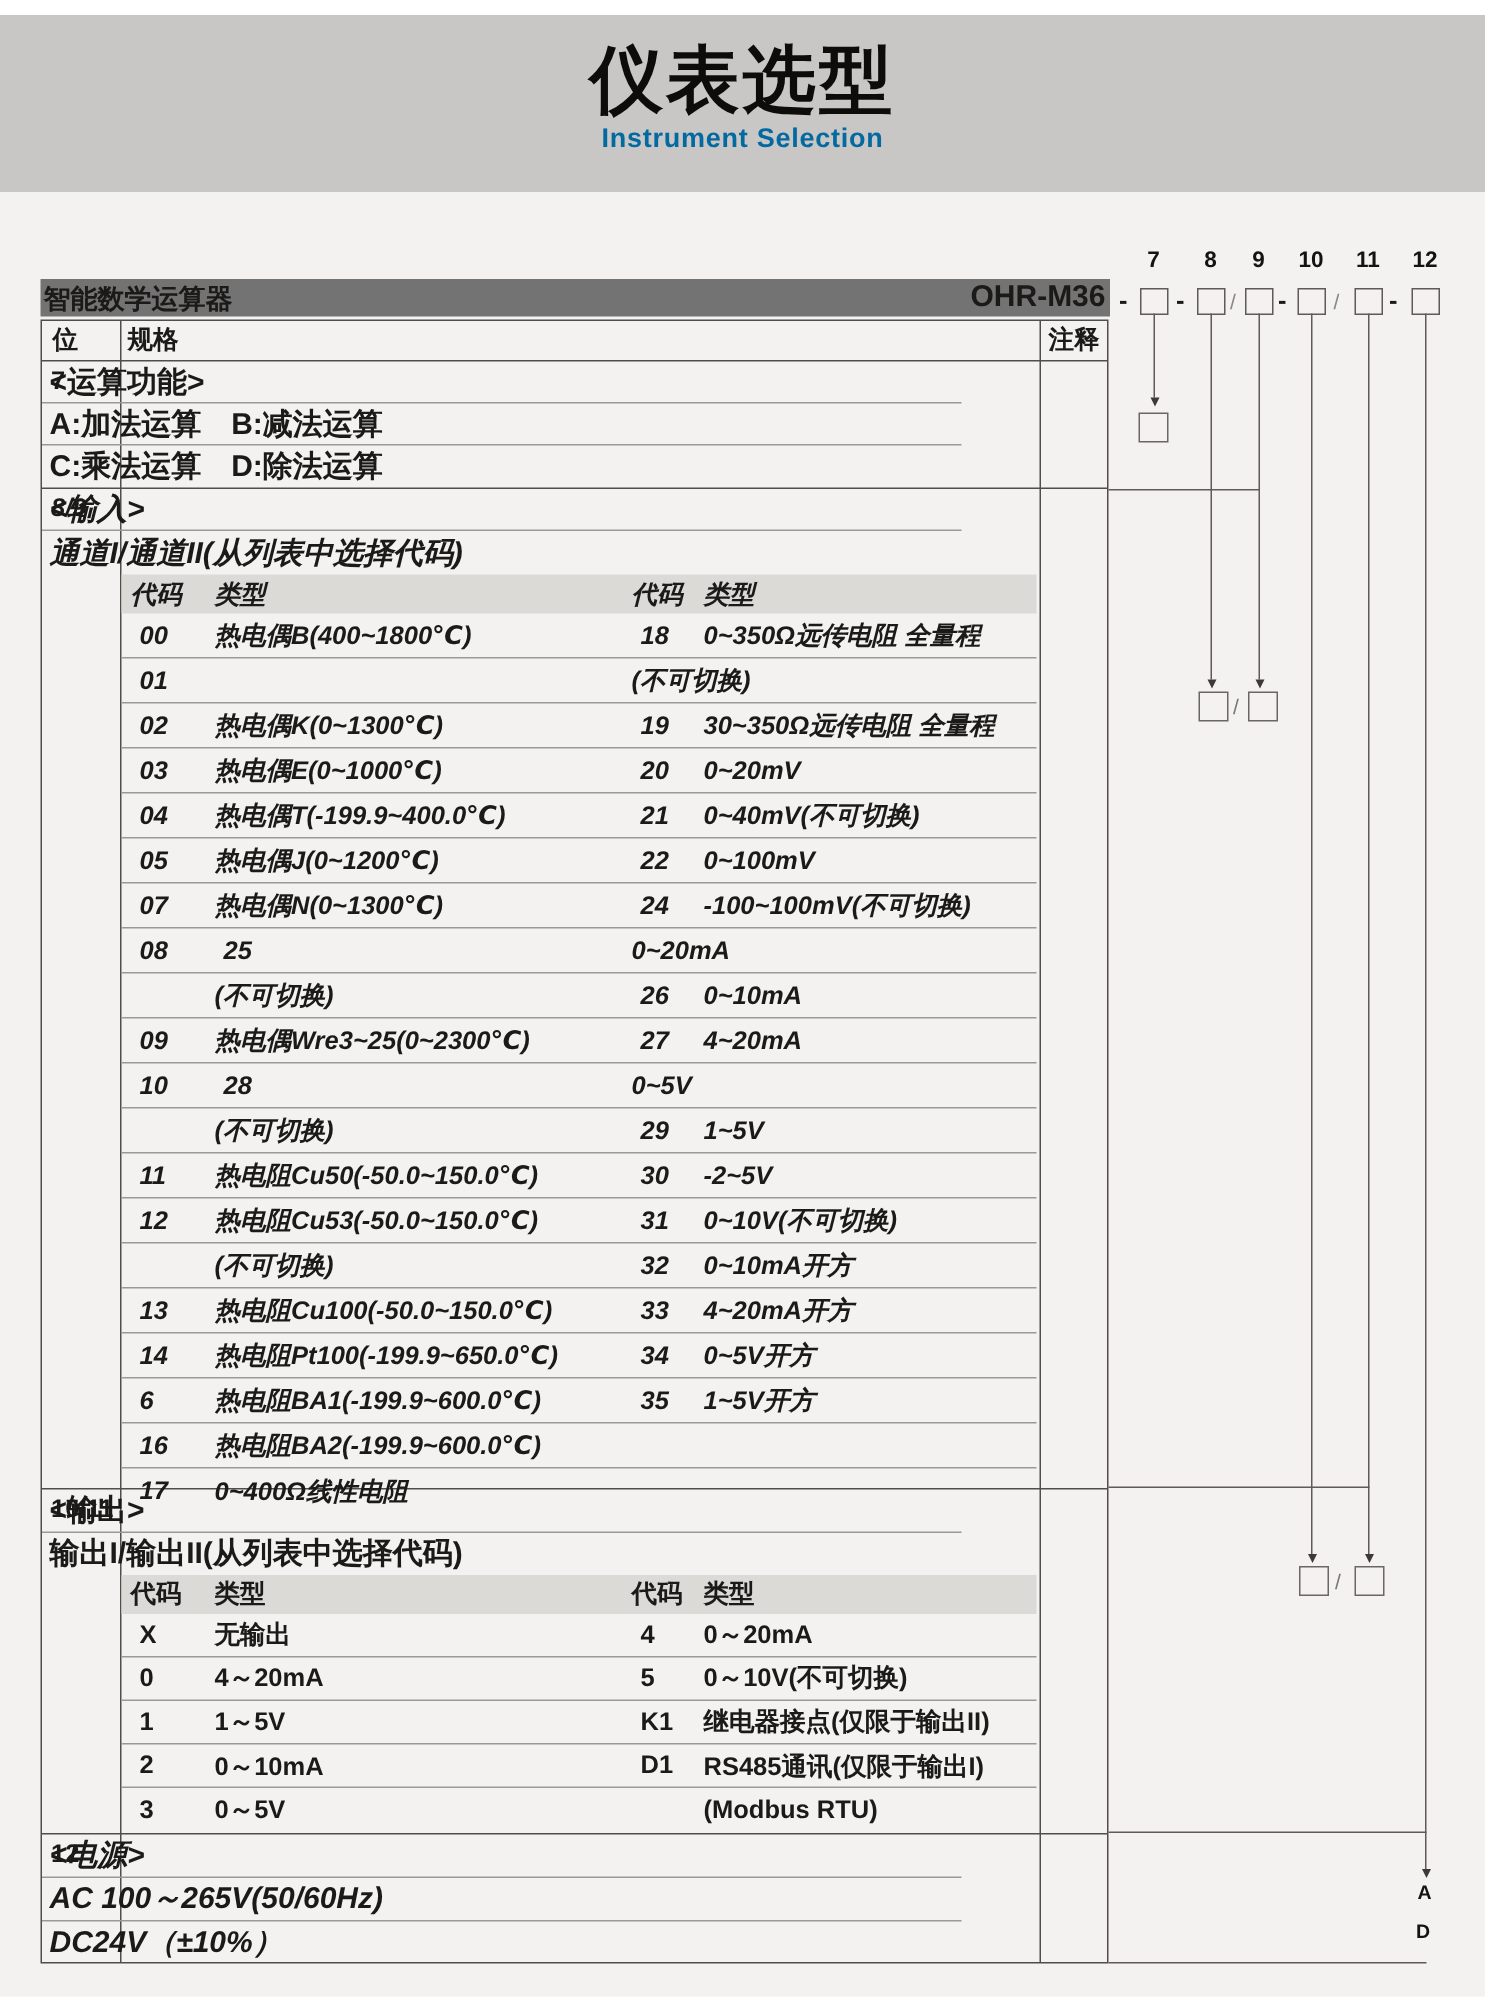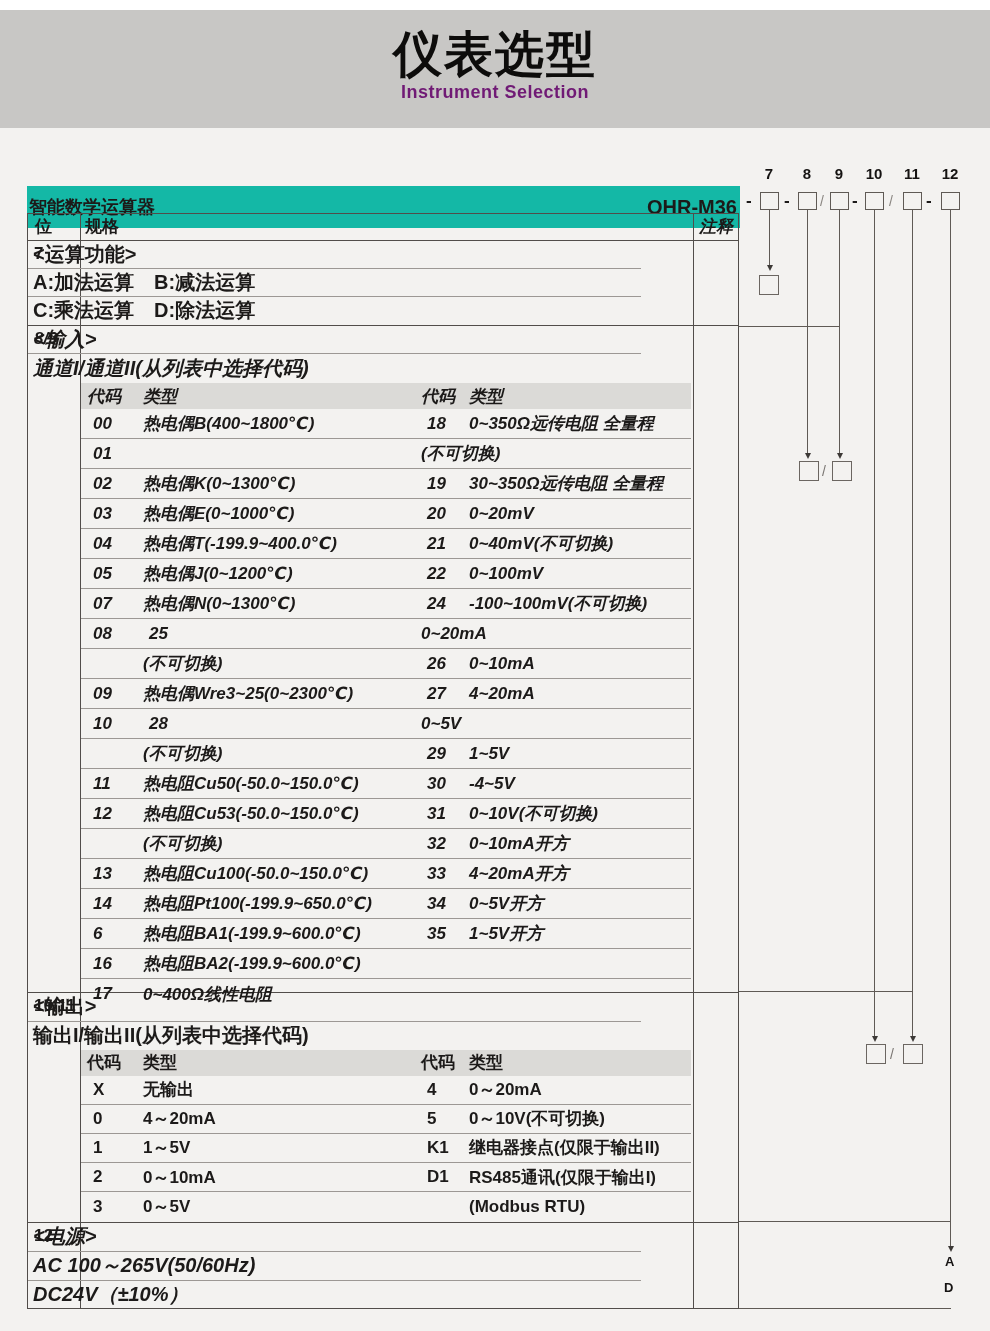--- a/index.html
+++ b/index.html
@@ -5,45 +5,45 @@
   html,body{margin:0;padding:0;}
   body{
     width:990px;height:1331px;position:relative;background:#ffffff;
     font-family:"Liberation Sans","DejaVu Sans",sans-serif;
     color:#1c1a19; overflow:hidden;
   }
   .abs{position:absolute;}
   
   .banner{left:0;top:10px;width:990px;height:118px;background:#c8c7c5;text-align:center;}
   .banner-title{margin-top:18px;font-size:49px;font-weight:900;letter-spacing:2px;color:#0d0c0b;line-height:1.1;}
-  .banner-sub{font-size:18px;font-weight:600;color:#701a75;letter-spacing:.5px;margin-top:0px;}
+  .banner-sub{font-size:18px;font-weight:600;color:#0369a1;letter-spacing:.5px;margin-top:0px;}
   .content-bg{left:0;top:128px;width:990px;height:1203px;background:#f3f2f0;}
   
-  .prod-band{left:27px;top:186px;width:713px;height:42px;background:#14b8a6;display:flex;align-items:center;justify-content:space-between;box-sizing:border-box;padding:0 3px 0 2px;gap:40px;}
+  .prod-band{left:27px;top:186px;width:713px;height:25px;background:#737373;display:flex;align-items:center;justify-content:space-between;box-sizing:border-box;padding:0 3px 0 2px;gap:40px;}
   .prod-name{font-size:18px;font-weight:700;}
   .prod-model{font-size:20px;font-weight:700;letter-spacing:0px;}
   
   .digit{top:165px;width:22px;text-align:center;font-size:15px;font-weight:700;color:#151312;}
   .mbox{top:192px;width:17px;height:16px;border:1.3px solid #5f5a55;background:transparent;}
   .msep{top:192px;font-size:17px;font-weight:700;color:#1c1a19;line-height:17px;}
   .mslash{top:194px;font-size:14px;font-weight:400;color:#8a8681;line-height:14px;}
   
   .vline{width:1.3px;background:#5f5a55;}
   .hline{height:1.3px;background:#5f5a55;}
   .arr{width:0;height:0;border-left:3.5px solid transparent;border-right:3.5px solid transparent;border-top:6px solid #3c3936;}
   .tbox{width:18px;height:18px;border:1.3px solid #6b6661;background:transparent;}
   .tslash{font-size:14px;color:#7a7672;font-weight:400;}
   .pcode{font-size:13px;font-weight:700;color:#151312;}
   
   .stable{left:27px;top:213px;width:712px;height:1096px;border:1.5px solid #514d4a;box-sizing:border-box;display:flex;flex-direction:column;}
   .vdiv{position:absolute;top:0;bottom:0;width:1.5px;background:#514d4a;}
   .vdiv1{left:51.5px;} .vdiv2{left:664.5px;}
   .thead{height:27px;box-sizing:border-box;border-bottom:1.5px solid #514d4a;position:relative;flex:none;}
   .thead span{position:absolute;top:1px;font-size:17px;font-weight:700;line-height:24px;}
-  .th-pos{left:7px;} .th-spec{left:57px;} .th-note{left:671px;font-style:italic;}
+  .th-pos{left:7px;} .th-spec{left:57px;} .th-note{left:671px;}
   .sec{position:relative;box-sizing:border-box;flex:none;}
   .sec-b{border-bottom:1.5px solid #514d4a;}
   .sec7{height:85px;} .sec89{height:667px;font-style:italic;} .sec1011{height:230px;} .sec12{flex:1;}
   .pos-label{position:absolute;left:6px;top:3px;font-size:17px;font-weight:600;}
   .srow{width:613px;box-sizing:border-box;padding-left:5px;display:flex;align-items:center;
         font-size:20px;font-weight:600;border-bottom:1px solid #9c9894;text-align:right;}
   .srow:last-child{border-bottom:none;}
   .sec7 .srow{height:27.8px;}
   .sec12 .srow{height:28.8px;font-style:italic;}
   .st89{height:28px;} .su89{height:29px;border-bottom:none;}
@@ -225,21 +225,21 @@
         <div class="itrow">
         <span class="ic1"></span>
         <span class="ic2">(不可切换)</span>
         <span class="ic1">29</span>
         <span class="ic2">1~5V</span>
       </div>
         <div class="itrow">
         <span class="ic1">11</span>
         <span class="ic2">热电阻Cu50(-50.0~150.0℃)</span>
         <span class="ic1">30</span>
-        <span class="ic2">-4~5V</span>
+        <span class="ic2">-2~5V</span>
       </div>
         <div class="itrow">
         <span class="ic1">12</span>
         <span class="ic2">热电阻Cu53(-50.0~150.0℃)</span>
         <span class="ic1">31</span>
         <span class="ic2">0~10V(不可切换)</span>
       </div>
         <div class="itrow">
         <span class="ic1"></span>
         <span class="ic2">(不可切换)</span>

